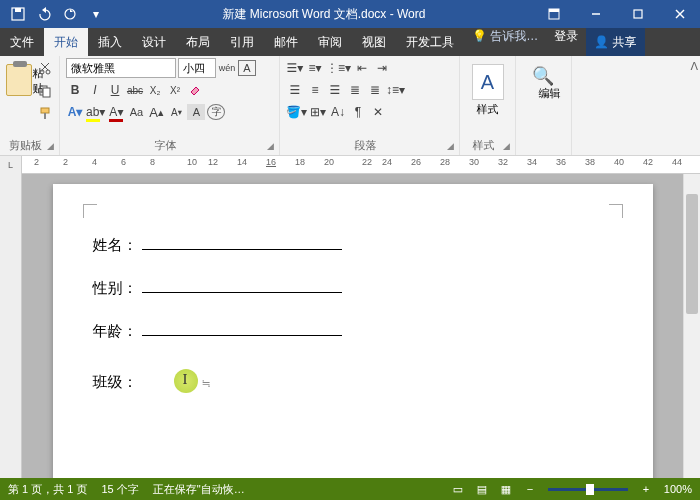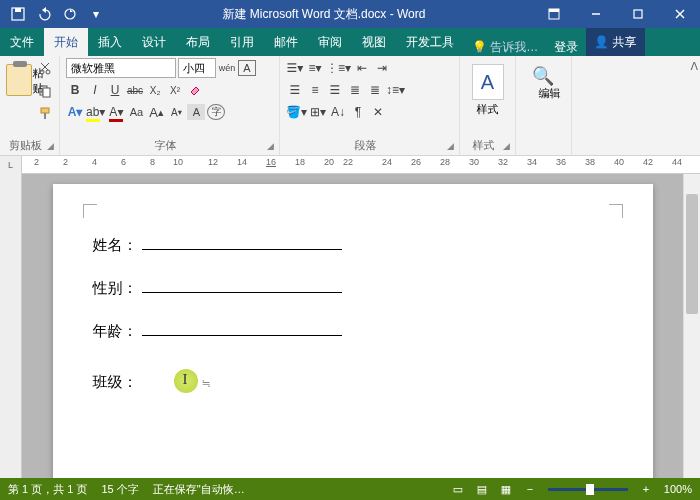--- a/index.html
+++ b/index.html
@@ -3,21 +3,21 @@
 <meta charset="utf-8">
 <style>
 *{margin:0;padding:0;box-sizing:border-box;font-family:"Microsoft YaHei",sans-serif;}
 body{width:700px;height:500px;background:#fff;overflow:hidden;position:relative;}
 .titlebar{height:28px;background:#2b579a;color:#fff;display:flex;align-items:center;font-size:12px;}
 .qat{display:flex;gap:2px;padding:0 6px;}
 .qat-btn{width:24px;height:24px;display:flex;align-items:center;justify-content:center;color:#fff;}
 .title{flex:1;text-align:center;font-size:12px;}
 .winbtns{display:flex;gap:2px;}
 .winbtn{width:40px;height:28px;display:flex;align-items:center;justify-content:center;color:#fff;}
-.menubar{height:28px;background:#0f766e;display:flex;align-items:flex-end;font-size:12px;}
+.menubar{height:28px;background:#404040;display:flex;align-items:flex-start;font-size:12px;}
 .tab{padding:0 10px;height:28px;line-height:28px;color:#fff;cursor:pointer;}
 .tab.active{background:#f3f3f3;color:#2b579a;}
 .tell{color:#c8d6ed;padding:0 8px;}
 .login{color:#fff;padding:0 8px;}
 .share{background:#1e3e6e;color:#fff;padding:0 8px;height:28px;line-height:28px;}
 .ribbon{height:100px;background:#f3f3f3;border-bottom:1px solid #d4d4d4;display:flex;font-size:11px;}
 .group{border-right:1px solid #e1e1e1;padding:2px 6px;display:flex;flex-direction:column;position:relative;}
 .group-label{position:absolute;bottom:2px;left:0;right:8px;text-align:center;color:#666;font-size:11px;}
 .group-launcher{position:absolute;bottom:4px;right:2px;width:10px;height:10px;font-size:9px;color:#888;}
 .clipboard{width:60px;}
@@ -245,27 +245,27 @@
   <div style="position:absolute;right:2px;top:60px;font-size:11px;color:#666;">ᐱ</div>
 </div>
 
 <div class="ruler-h">
   <div class="lmark">L</div>
 <span class="num" style="left: 34px;">2</span>
     <span class="num" style="left: 63px;">2</span>
     <span class="num" style="left: 92px;">4</span>
     <span class="num" style="left: 121px;">6</span>
     <span class="num" style="left: 150px;">8</span>
-    <span class="num" style="left: 173px; text-align: center;">10</span>
+    <span class="num" style="left: 187px; text-align: center;">10</span>
     <span class="num" style="left: 208px;">12</span>
     <span class="num" style="left: 237px;">14</span>
     <span class="num" style="left: 266px; text-decoration: underline;">16</span>
     <span class="num" style="left: 295px;">18</span>
     <span class="num" style="left: 324px;">20</span>
-    <span class="num" style="left: 343px;">22</span>
+    <span class="num" style="left: 362px;">22</span>
     <span class="num" style="left: 382px;">24</span>
     <span class="num" style="left: 411px;">26</span>
     <span class="num" style="left: 440px;">28</span>
     <span class="num" style="left: 469px;">30</span>
     <span class="num" style="left: 498px;">32</span>
     <span class="num" style="left: 527px;">34</span>
     <span class="num" style="left: 556px;">36</span>
     <span class="num" style="left: 585px;">38</span>
     <span class="num" style="left: 614px;">40</span>
     <span class="num" style="left: 643px;">42</span>

